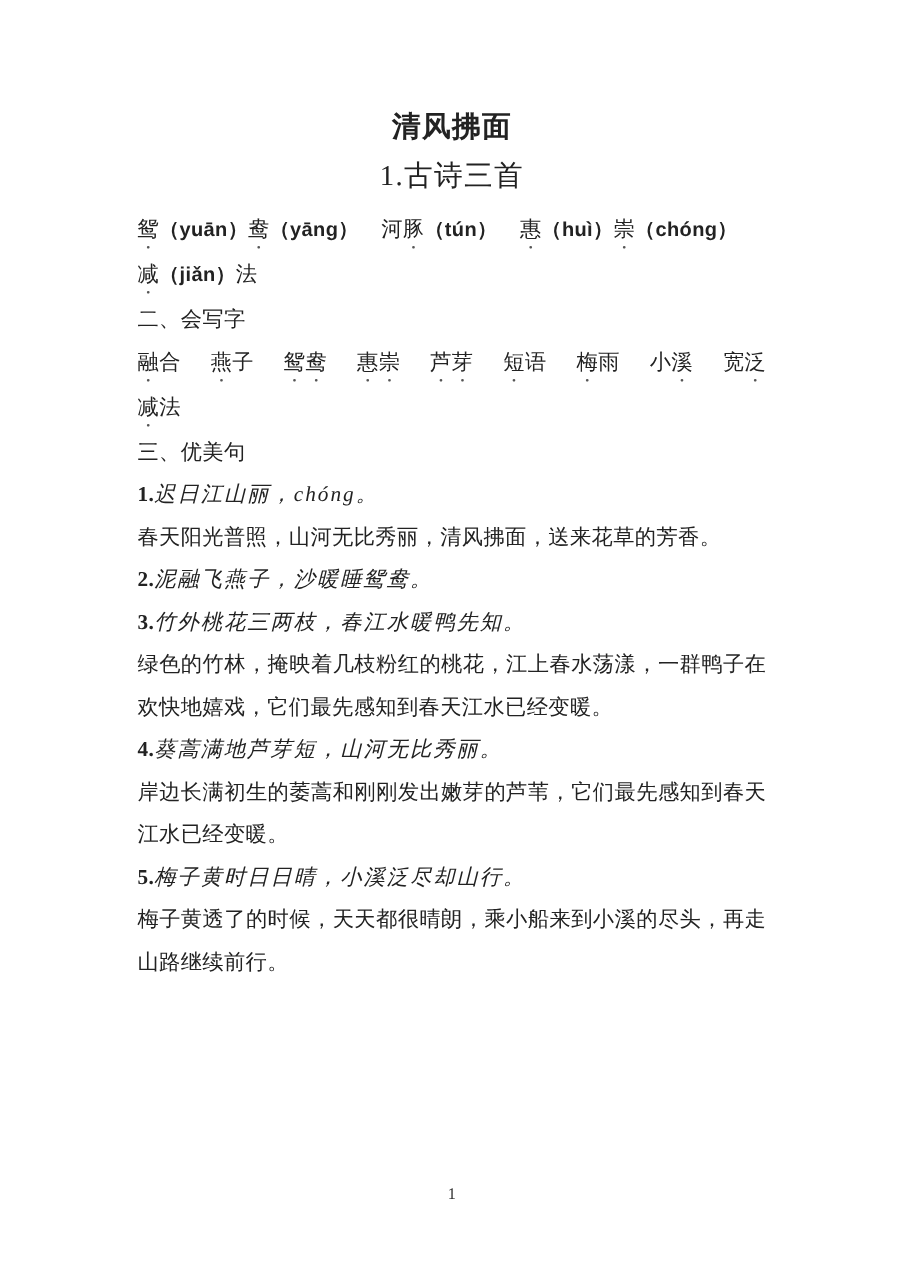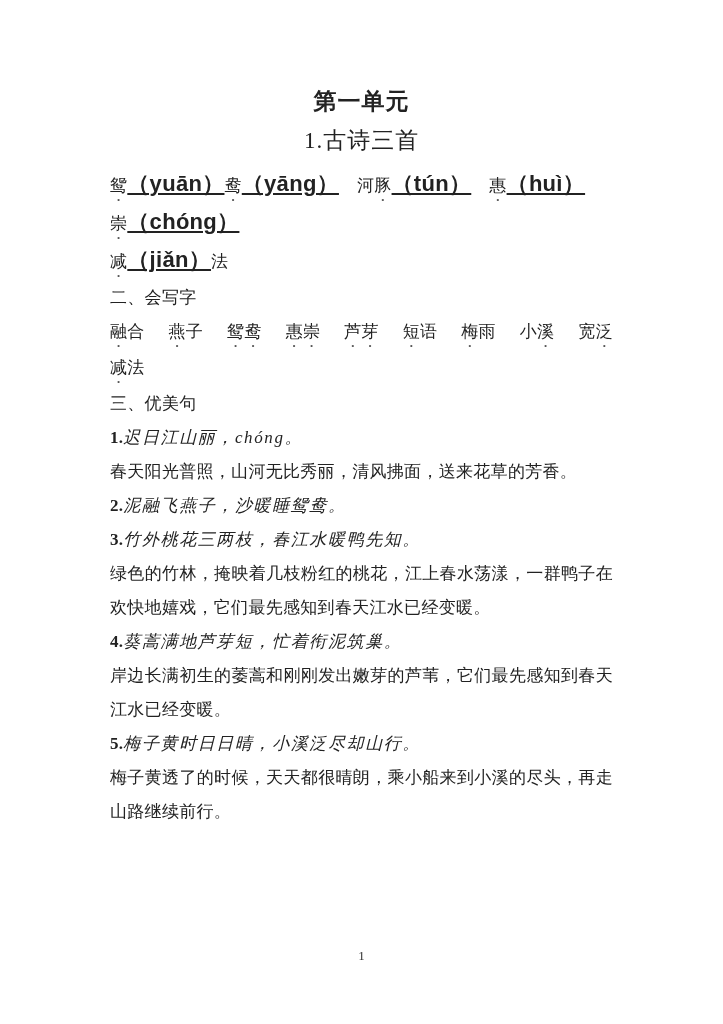--- a/index.html
+++ b/index.html
@@ -42,22 +42,21 @@
   
   .dot {
     -webkit-text-emphasis: filled dot #555;
     -webkit-text-emphasis-position: under right;
     text-emphasis: filled dot #555;
     text-emphasis-position: under right;
   }
   .py {
     font-family: "Liberation Sans", "DejaVu Sans", sans-serif;
     font-weight: bold;
-    font-size: 22px;
-    text-decoration: underline;
+    font-size: 16px;
   }
   .tok { white-space: nowrap; }
   .tok.gap { margin-right: 18px; }
   .words-row {
     display: flex;
     justify-content: space-between;
     line-height: 34px; font-size: 17px;
   }
   .poem-line { white-space: nowrap; }
   .poem-num { font-weight: bold; }
@@ -71,21 +70,21 @@
     left: 0; right: 0; bottom: 60px;
     text-align: center;
   }
   .page-footer span { font-size: 13px; color: #333; }
 </style>
 </head>
 <body>
 
 <div class="page">
 
-  <h1 class="unit-title">第一单元</h1>
+  <h1 class="unit-title">清风拂面</h1>
   <h2 class="lesson-title">1.古诗三首</h2>
 
   <div class="content">
 
 
     <p>
       <span class="tok"><span></span><span class="dot">鸳</span><span class="py">（yuān）</span></span><span class="tok gap"><span></span><span class="dot">鸯</span><span class="py">（yāng）</span></span><span class="tok gap"><span>河</span><span class="dot">豚</span><span class="py">（tún）</span></span><span class="tok"><span></span><span class="dot">惠</span><span class="py">（huì）</span></span><span class="tok"><span></span><span class="dot">崇</span><span class="py">（chóng）</span></span>
     </p>
 
     <p>
@@ -120,21 +119,21 @@
     <div>
       <p class="poem-line"><span class="poem-num">2.</span><span class="poem-text">泥融飞燕子，沙暖睡鸳鸯。</span></p>
     </div>
 
     <div>
       <p class="poem-line"><span class="poem-num">3.</span><span class="poem-text">竹外桃花三两枝，春江水暖鸭先知。</span></p>
       <p class="explain">绿色的竹林，掩映着几枝粉红的桃花，江上春水荡漾，一群鸭子在欢快地嬉戏，它们最先感知到春天江水已经变暖。</p>
     </div>
 
     <div>
-      <p class="poem-line"><span class="poem-num">4.</span><span class="poem-text">葵蒿满地芦芽短，忙着衔泥筑巢。</span></p>
+      <p class="poem-line"><span class="poem-num">4.</span><span class="poem-text">葵蒿满地芦芽短，山河无比秀丽。</span></p>
       <p class="explain">岸边长满初生的萎蒿和刚刚发出嫩芽的芦苇，它们最先感知到春天江水已经变暖。</p>
     </div>
 
     <div>
       <p class="poem-line"><span class="poem-num">5.</span><span class="poem-text">梅子黄时日日晴，小溪泛尽却山行。</span></p>
       <p class="explain">梅子黄透了的时候，天天都很晴朗，乘小船来到小溪的尽头，再走山路继续前行。</p>
     </div>
 
   </div>
 

